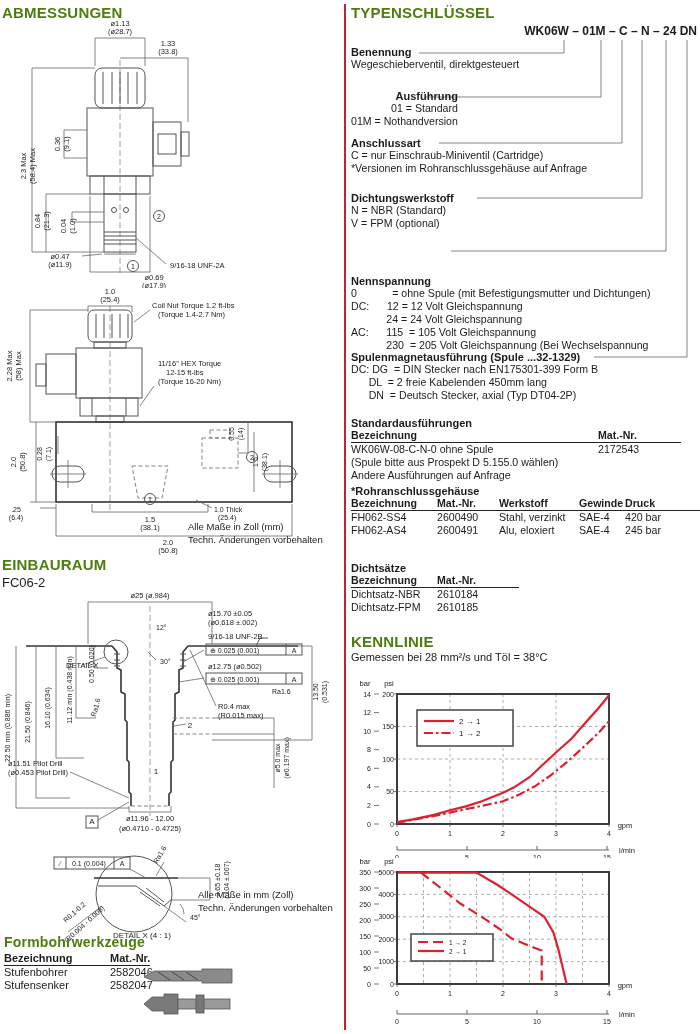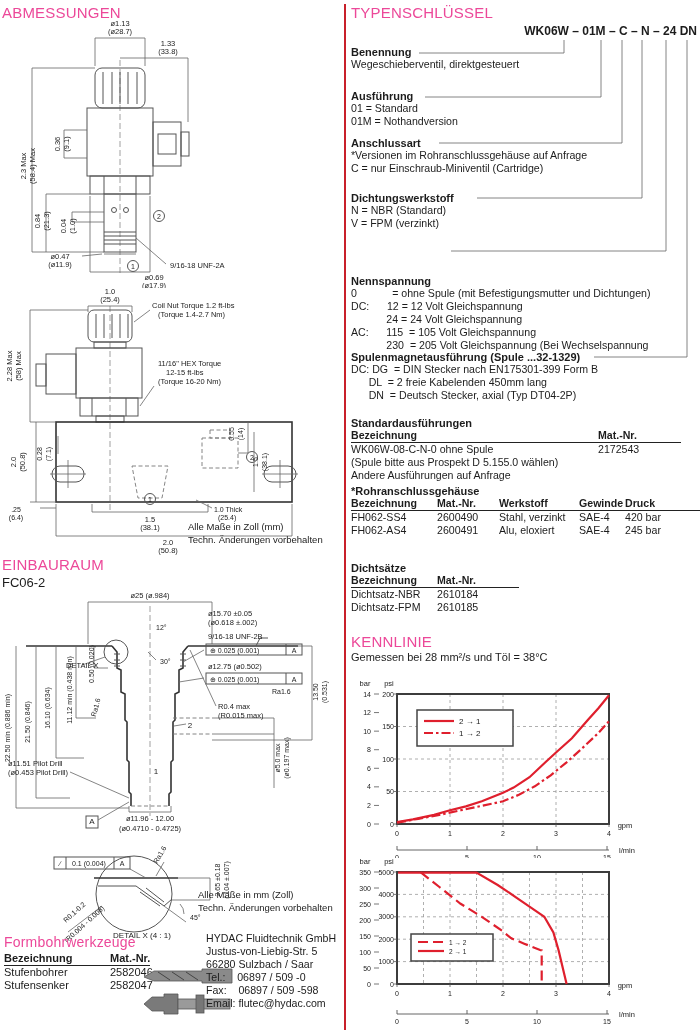--- a/index.html
+++ b/index.html
@@ -1,18 +1,18 @@
 <!DOCTYPE html>
 <html><head>
 <meta charset="utf-8">
 <style>
   html,body{margin:0;padding:0;background:#fff;}
   #page{position:relative;width:700px;height:1034px;background:#fff;overflow:hidden;
         font-family:"Liberation Sans","DejaVu Sans",sans-serif;color:#1c1c1c;}
-  .h1{font-size:15px;font-weight:normal;letter-spacing:.2px;color:#ec4899;text-align:center;}
+  .h1{font-size:15px;font-weight:bold;letter-spacing:.2px;color:#4d7c0f;text-align:center;}
   #divider{position:absolute;left:344px;top:4px;width:2px;height:1026px;}
   #left-col{position:absolute;left:0;top:0;width:344px;height:1034px;}
   #right-col{position:absolute;left:349px;top:0;width:351px;height:964px;}
   .abs{position:absolute;}
   svg text{font-family:"Liberation Sans","DejaVu Sans",sans-serif;}
   .ln{stroke:#555;stroke-width:1;fill:none;}
   .lnb{stroke:#333;stroke-width:1.6;fill:none;}
   .dash{stroke:#888;stroke-width:.8;fill:none;stroke-dasharray:6 3;}
   .hid{stroke:#777;stroke-width:.9;fill:none;stroke-dasharray:4 2.5;}
   .dim{stroke:#666;stroke-width:.8;fill:none;}
@@ -327,21 +327,20 @@
     <svg class="abs" style="left:144px;top:966px;" width="100" height="54" viewBox="0 0 100 54">
       <polygon points="0,11 10,5 58,5 58,3 88,3 88,17 58,17 58,15 10,15" fill="#8a8a8a" stroke="#555" stroke-width="0.8"></polygon>
       <line x1="14" y1="6" x2="26" y2="14" stroke="#444" stroke-width="1"></line>
         <line x1="28" y1="6" x2="40" y2="14" stroke="#444" stroke-width="1"></line>
         <line x1="42" y1="6" x2="54" y2="14" stroke="#444" stroke-width="1"></line>
       <polygon points="0,38 8,31 20,31 20,28 34,28 34,48 20,48 20,45 8,45" fill="#7a7a7a" stroke="#555" stroke-width="0.8"></polygon>
       <rect x="34" y="33" width="52" height="10" fill="#9a9a9a" stroke="#555" stroke-width="0.8"></rect>
       <rect x="52" y="29" width="8" height="18" fill="#777" stroke="#555" stroke-width="0.8"></rect>
     </svg>
 
-    <div class="abs addr" style="left:206px;top:932px;"><div class="addr">HYDAC Fluidtechnik GmbH</div><div class="addr">Justus-von-Liebig-Str. 5</div><div class="addr">66280 Sulzbach / Saar</div><div class="addr">Tel.:    06897 / 509 -0</div><div class="addr">Fax:    06897 / 509 -598</div><div class="addr">Email: flutec@hydac.com</div></div>
   </div>
 
   <div id="right-col">
     <div class="abs h1" style="left:2px;top:4px;">TYPENSCHLÜSSEL</div>
     <div class="abs" style="right:3px;top:24px;font-size:12px;font-weight:bold;white-space:nowrap;">WK06W – 01M – C – N – 24 DN</div>
 
     <svg class="abs" style="left:0;top:0;pointer-events:none;" width="351" height="400" viewBox="0 0 351 400">
       <path class="dim" d="M215,40 V53 H70" stroke="#333"></path>
       <path class="dim" d="M252,40 V97 H76" stroke="#333"></path>
       <path class="dim" d="M273,40 V143 H90" stroke="#333"></path>
@@ -349,39 +348,39 @@
       <path class="dim" d="M317,40 V251 H102" stroke="#333"></path>
       <path class="dim" d="M338,40 V357 H245" stroke="#333"></path>
     </svg>
 
     <div class="ts-sec" style="top:46px;">
       <div class="ts-h">Benennung</div>
       <div>
           <div class="ts-t">Wegeschieberventil, direktgesteuert</div>
         </div>
     </div>
-    <div class="ts-sec" style="top:90px;">
+    <div class="ts-sec" style="top:90px;text-align:right;">
       <div class="ts-h">Ausführung</div>
       <div>
           <div class="ts-t">01 = Standard</div>
           <div class="ts-t">01M = Nothandversion</div>
         </div>
     </div>
     <div class="ts-sec" style="top:137px;">
       <div class="ts-h">Anschlussart</div>
       <div>
+          <div class="ts-t">C =  nur Einschraub-Miniventil (Cartridge)</div>
           <div class="ts-t">*Versionen im Rohranschlussgehäuse auf Anfrage</div>
-          <div class="ts-t">C =  nur Einschraub-Miniventil (Cartridge)</div>
         </div>
     </div>
     <div class="ts-sec" style="top:192px;">
       <div class="ts-h">Dichtungswerkstoff</div>
       <div>
           <div class="ts-t">N = NBR (Standard)</div>
-          <div class="ts-t">V = FPM (verzinkt)</div>
+          <div class="ts-t">V = FPM (optional)</div>
         </div>
     </div>
     <div class="ts-sec" style="top:245px;margin-top:30px;">
       <div class="ts-h">Nennspannung</div>
       <div>
           <div class="ts-t pre">0            = ohne Spule (mit Befestigungsmutter und Dichtungen)</div>
           <div class="ts-t pre">DC:      12 = 12 Volt Gleichspannung</div>
           <div class="ts-t pre">            24 = 24 Volt Gleichspannung</div>
           <div class="ts-t pre">AC:      115  = 105 Volt Gleichspannung</div>
           <div class="ts-t pre">            230  = 205 Volt Gleichspannung (Bei Wechselspannung</div>

